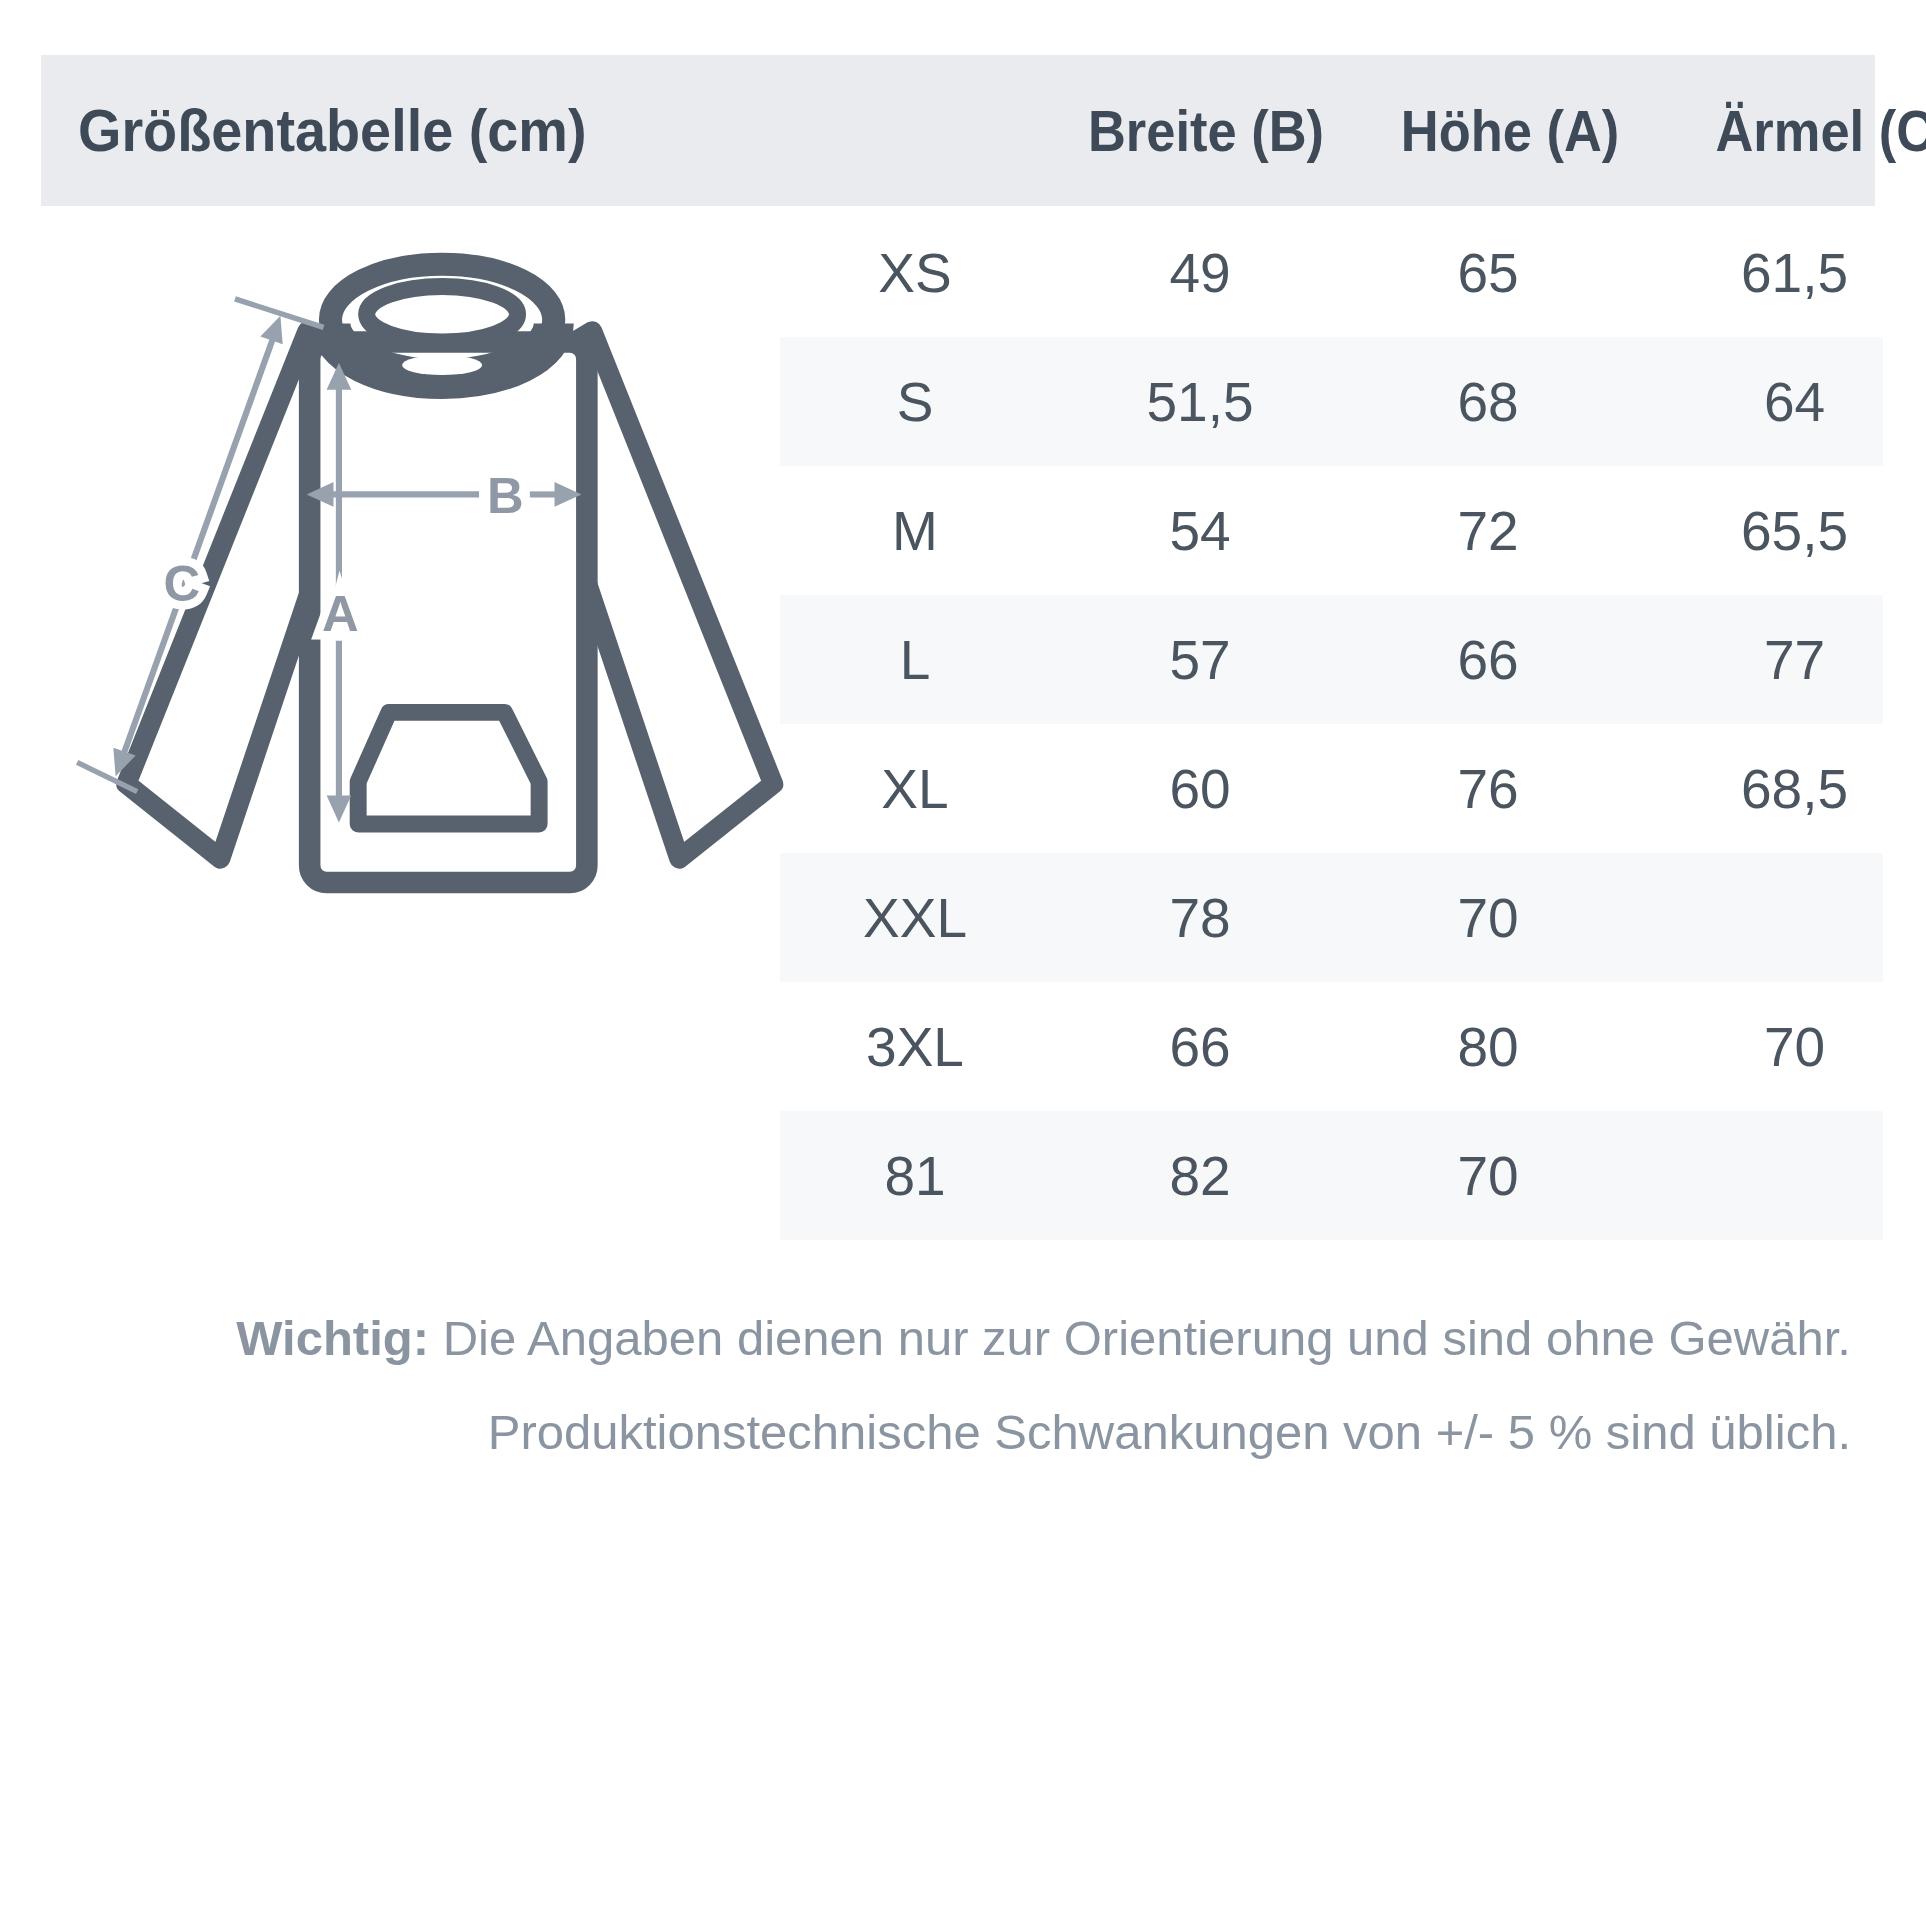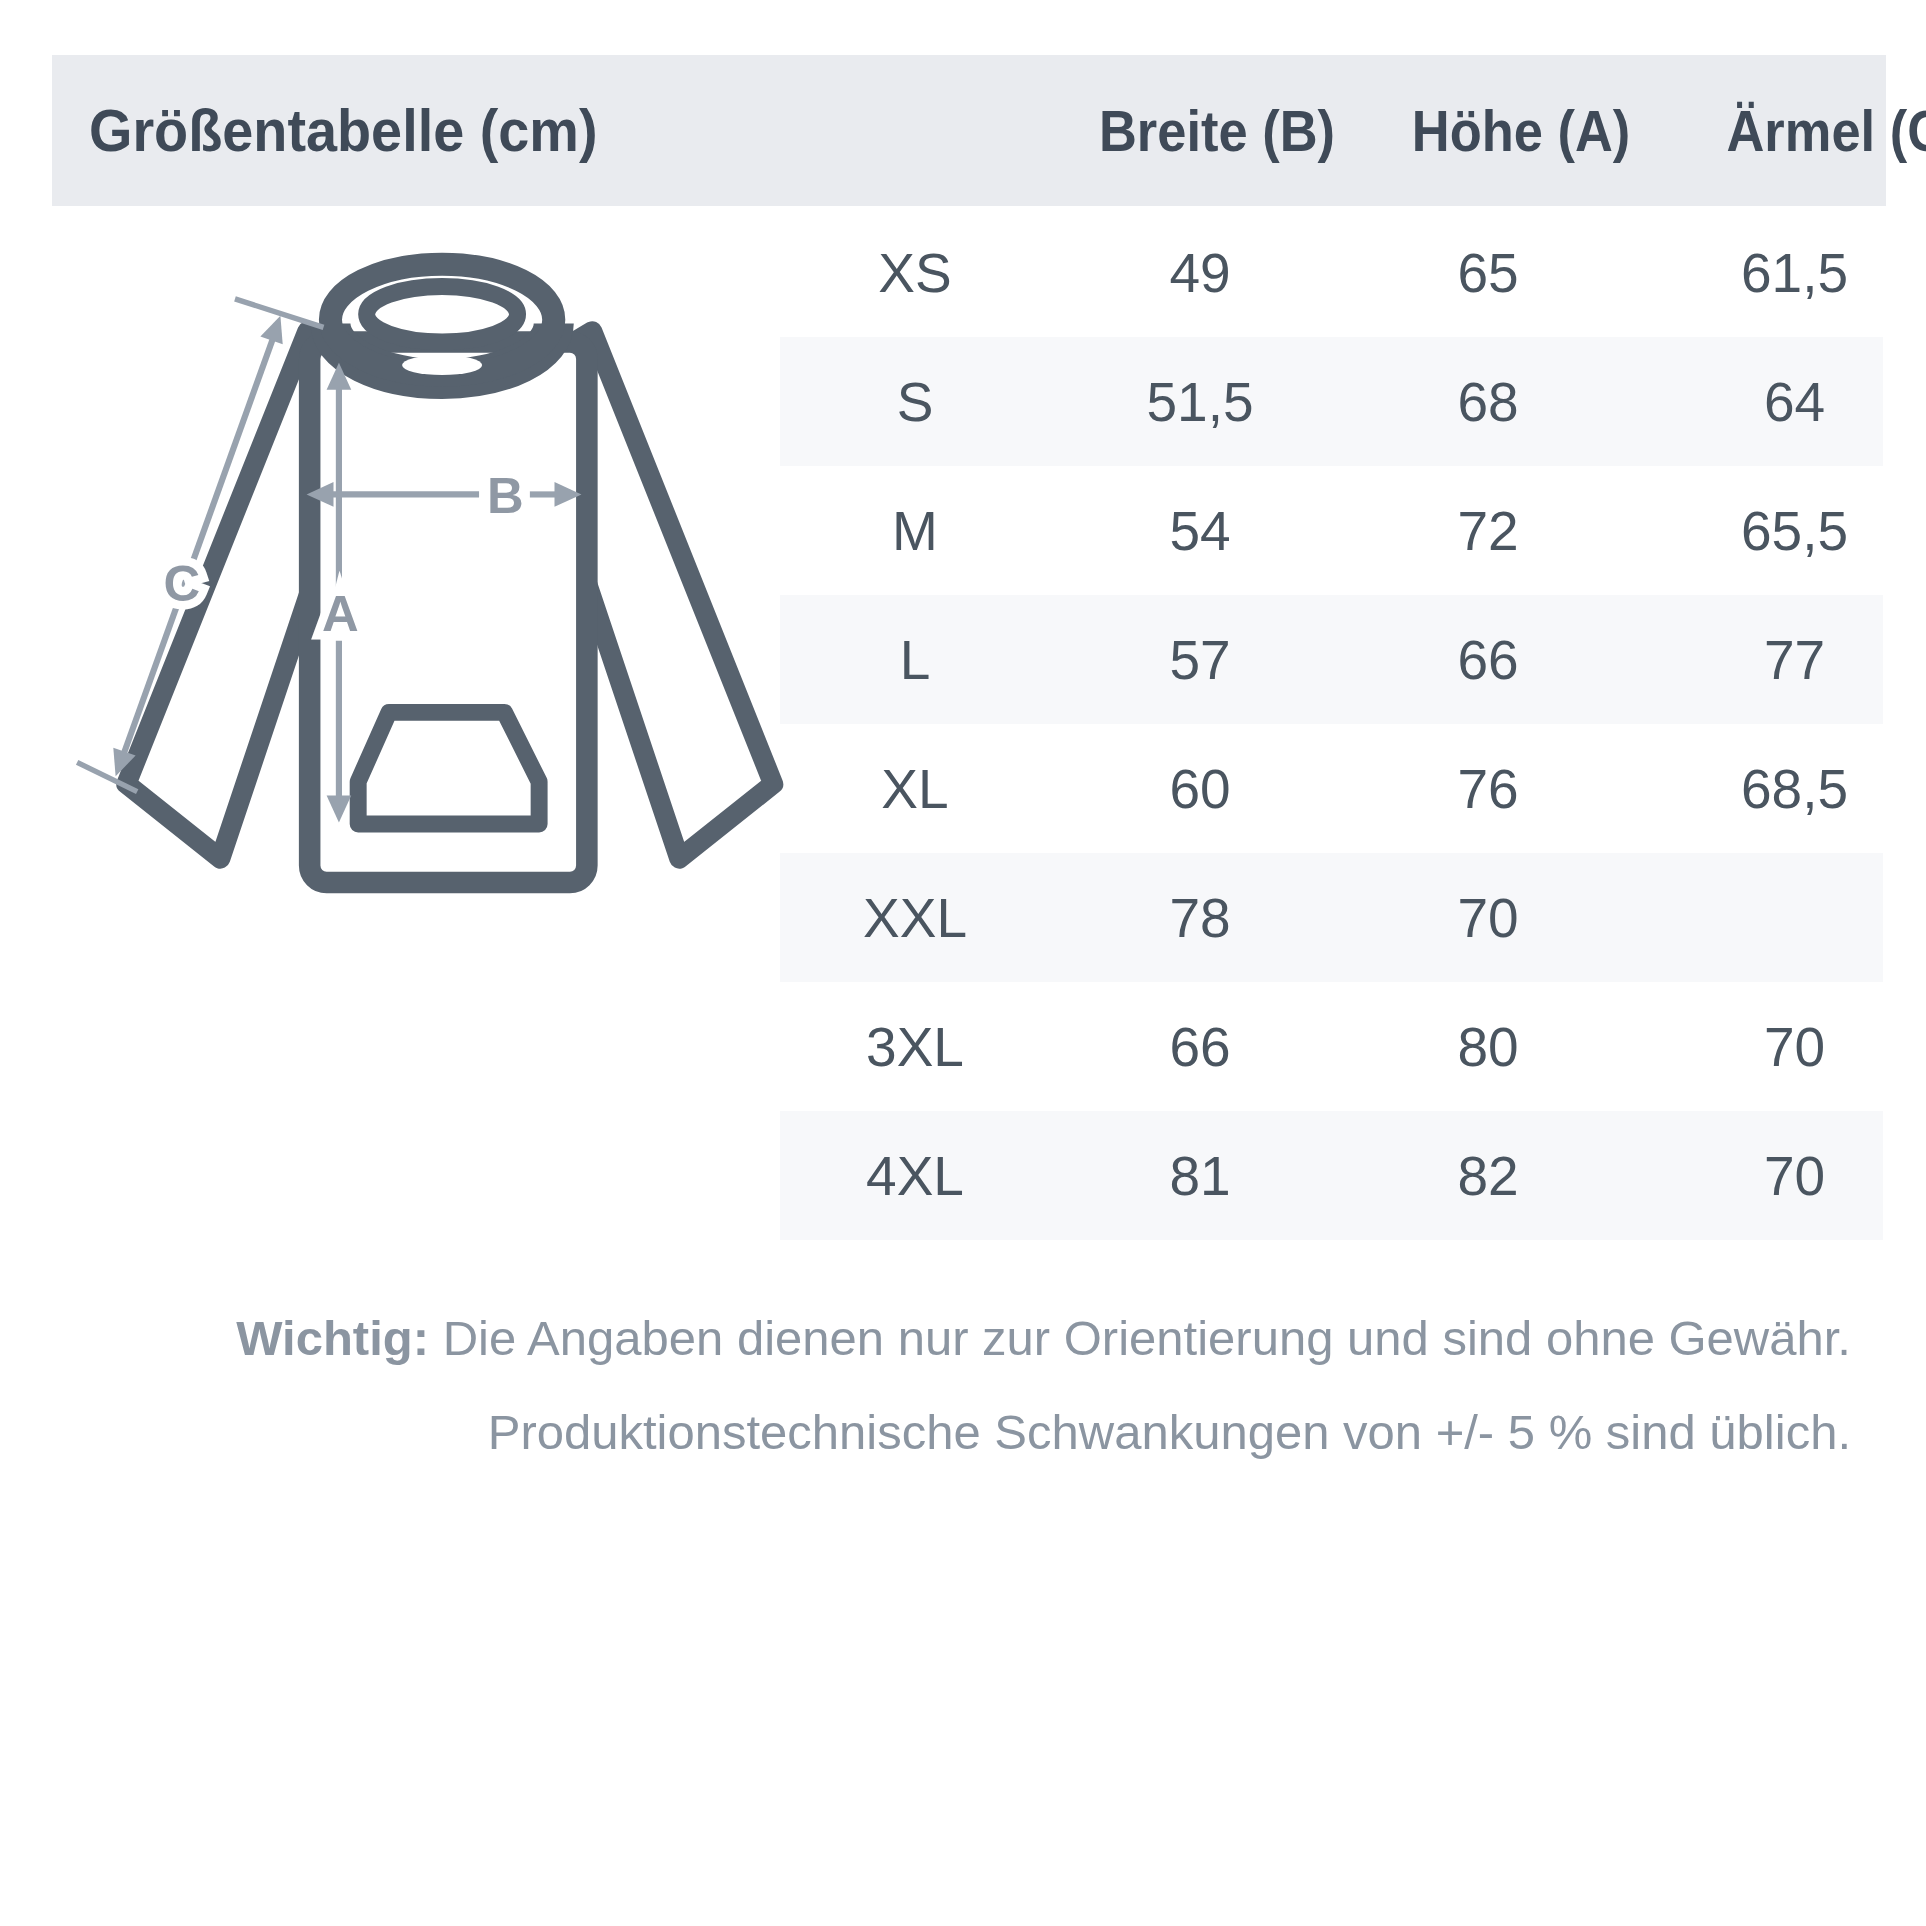--- a/index.html
+++ b/index.html
@@ -5,21 +5,21 @@
   html,body{margin:0;padding:0;}
   body{
     width:1926px;height:1926px;background:#ffffff;position:relative;
     font-family:"Liberation Sans", sans-serif;
     -webkit-font-smoothing:antialiased;
   }
   .sheet{position:absolute;inset:0;}
 
   
   .header-bar{
-    position:absolute;left:52px;top:55px;width:1834px;height:151px;
+    position:absolute;left:41px;top:55px;width:1834px;height:151px;
     background:#e9ebef;
   }
   .title{
     position:absolute;left:37px;top:0;height:100%;
     display:flex;align-items:center;
     font-size:60px;font-weight:bold;color:#3f4a58;
     transform:scaleX(.93);transform-origin:left center;
     white-space:nowrap;
   }
   .header-cols{
@@ -159,21 +159,20 @@
       <span class="cell">78</span>
       <span class="cell">70</span>
     </div>
     <div class="row">
       <span class="cell">3XL</span>
       <span class="cell">66</span>
       <span class="cell">80</span>
       <span class="cell">70</span>
     </div>
     <div class="row striped">
-      <span class="cell">4XL</span>
       <span class="cell">81</span>
       <span class="cell">82</span>
       <span class="cell">70</span>
     </div>
   </div>
 
   <div class="footer">
     <p><span class="b">Wichtig:</span><span> Die Angaben dienen nur zur Orientierung und sind ohne Gewähr.</span></p>
     <p>Produktionstechnische Schwankungen von +/- 5 % sind üblich.</p>
   </div>

